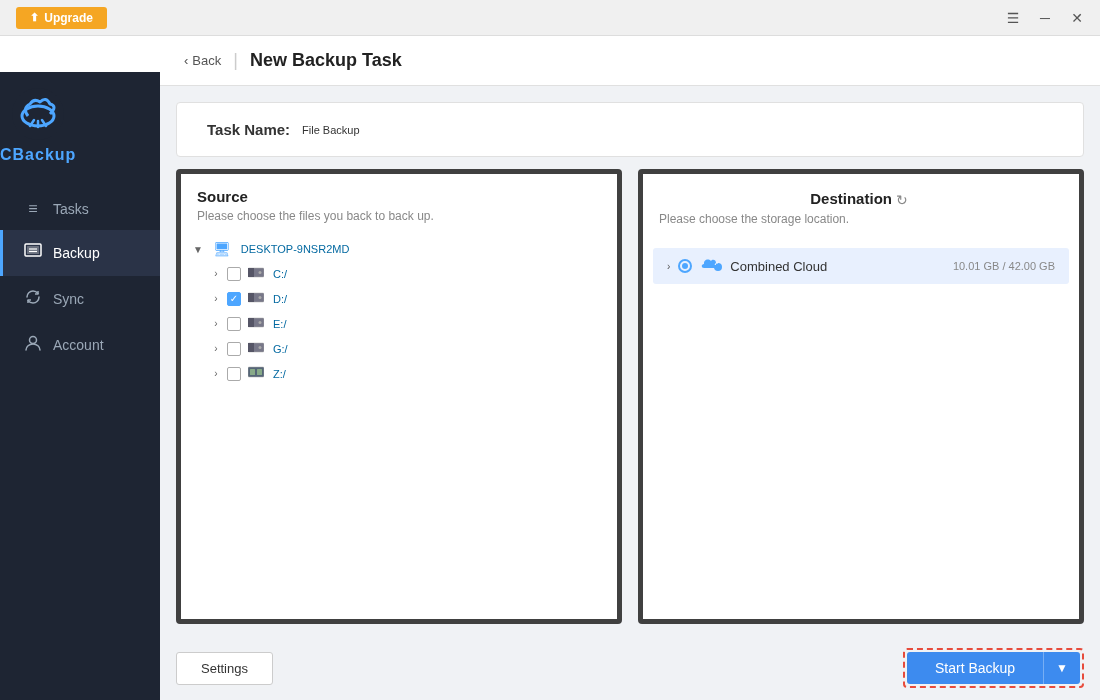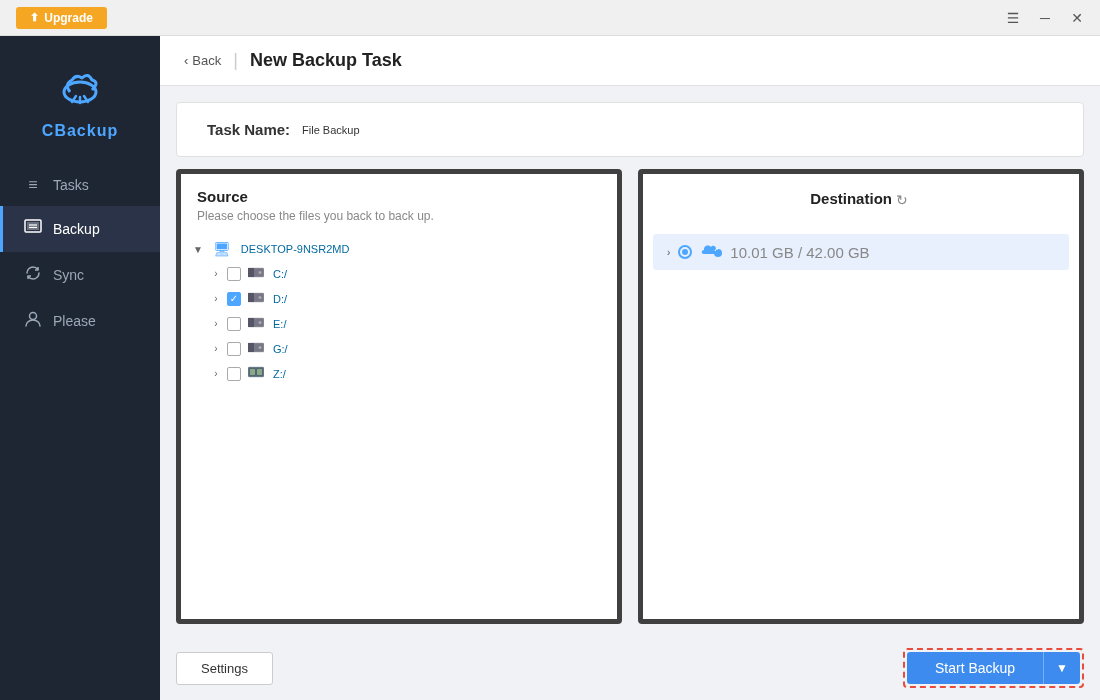--- a/index.html
+++ b/index.html
@@ -63,23 +63,24 @@
       flex: 1;
       overflow: hidden;
     }
 
     
     .sidebar {
       width: 160px;
       background: #1e2533;
       display: flex;
       flex-direction: column;
-      align-items: center;
-      padding-top: 28px;
+      align-items: flex-start;
+      padding-top: 16px;
       flex-shrink: 0;
+      margin-top: 36px;
     }
     .logo-area {
       display: flex;
       flex-direction: column;
       align-items: center;
       margin-bottom: 24px;
     }
     .logo-icon {
       width: 52px;
       height: 52px;
@@ -307,21 +308,21 @@
       color: #4da6ff;
       font-size: 16px;
     }
     .dest-name {
       flex: 1;
       font-size: 13px;
       color: #333;
       font-weight: 500;
     }
     .dest-size {
-      font-size: 15px;
+      font-size: 11px;
       color: #888;
     }
 
     
     .bottom-bar {
       background: #f0f2f5;
       padding: 12px 16px;
       display: flex;
       align-items: center;
       justify-content: space-between;
@@ -423,21 +424,21 @@
       </div>
 
 
       <div class="nav-item">
         <span class="nav-icon">
           <svg width="18" height="18" viewBox="0 0 18 18" fill="none">
             <circle cx="9" cy="6" r="3.5" stroke="#9ba8b7" stroke-width="1.5" fill="none"></circle>
             <path d="M2 16 C2 12.7 5.1 10 9 10 C12.9 10 16 12.7 16 16" stroke="#9ba8b7" stroke-width="1.5" fill="none" stroke-linecap="round"></path>
           </svg>
         </span>
-        <span>Please</span>
+        <span>Account</span>
       </div>
     </nav>
   </div>
 
   <div class="content-area">
 
     <div class="topbar">
       <button class="back-btn">
         <span>‹</span>
         <span>Back</span>
@@ -535,32 +536,34 @@
           </div>
         </div>
       </div>
 
       <div class="panel">
         <div class="panel-header">
           <div class="dest-header">
             <div class="panel-title">Destination</div>
             <span class="dest-refresh">↻</span>
           </div>
+          <div class="panel-subtitle">Please choose the storage location.</div>
         </div>
         <div class="panel-body">
           <div class="dest-row">
             <span class="dest-toggle">›</span>
             <div class="dest-radio"></div>
             <span class="dest-cloud-icon">
               <svg width="22" height="16" viewBox="0 0 22 16" fill="none">
                 <path d="M4 12 C1 12 1 8 4 8 C3.5 4 8 2 11 5 C12 3 16 3 16 7 C18 7 20 9 18 12 Z" fill="#4da6ff"></path>
                 <circle cx="18" cy="11" r="4" fill="#4da6ff"></circle>
                 <path d="M15 9 Q16 6 18 7" stroke="white" stroke-width="1"></path>
               </svg>
             </span>
+            <span class="dest-name">Combined Cloud</span>
             <span class="dest-size">10.01 GB / 42.00 GB</span>
           </div>
         </div>
       </div>
 
     </div>
 
     <div class="bottom-bar">
       <button class="settings-btn">Settings</button>
       <div class="start-backup-group">

